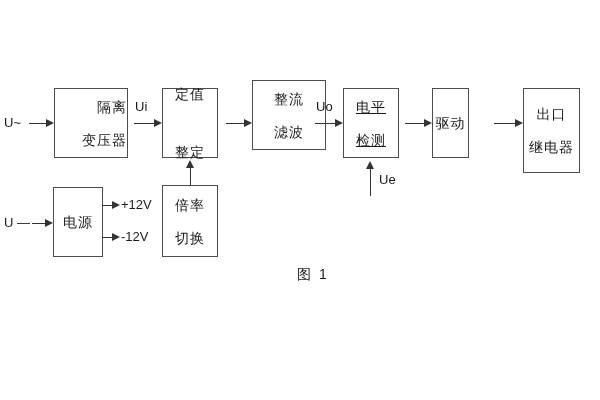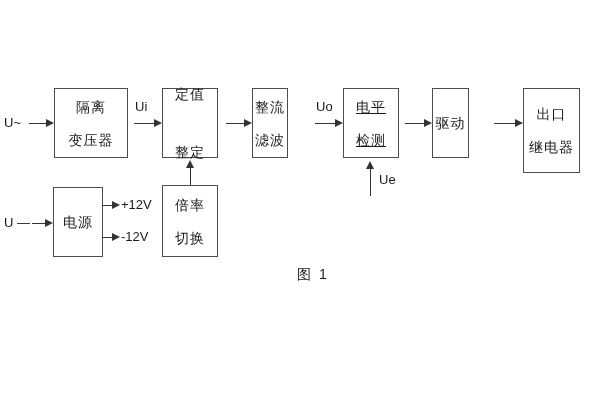--- a/index.html
+++ b/index.html
@@ -9,23 +9,23 @@
     overflow:hidden;
   }
   .box{
     position:absolute;border:1.5px solid #4d4d4d;background:#fff;
     display:flex;flex-direction:column;align-items:center;justify-content:center;
     gap:19px;font-size:14px;line-height:14px;letter-spacing:1px;
     box-sizing:border-box;text-align:center;
   }
   .box span{white-space:nowrap;}
   
-  .b-isolation{left:54px;top:88px;width:74px;height:70px;}
+  .b-isolation{left:54px;top:88px;width:74px;height:70px;align-items:flex-end;}
   .b-setting  {left:162px;top:88px;width:56px;height:70px;gap:44px;}
-  .b-rectify  {left:252px;top:88px;width:36px;height:70px;}
+  .b-rectify  {left:252px;top:80px;width:74px;height:70px;}
   .b-level    {left:343px;top:88px;width:56px;height:70px;text-decoration:underline;}
   .b-drive    {left:432px;top:88px;width:37px;height:70px;}
   .b-relay    {left:523px;top:88px;width:57px;height:85px;}
   
   .b-power    {left:53px;top:187px;width:50px;height:70px;}
   .b-ratio    {left:162px;top:185px;width:56px;height:72px;}
   .b-ref      {left:332px;top:198px;width:93px;height:42px;gap:0;}
 
   .lbl{position:absolute;font-size:13px;line-height:13px;white-space:nowrap;color:#1a1a1a;}
   .lbl-ac{left:4px;top:116px;}

